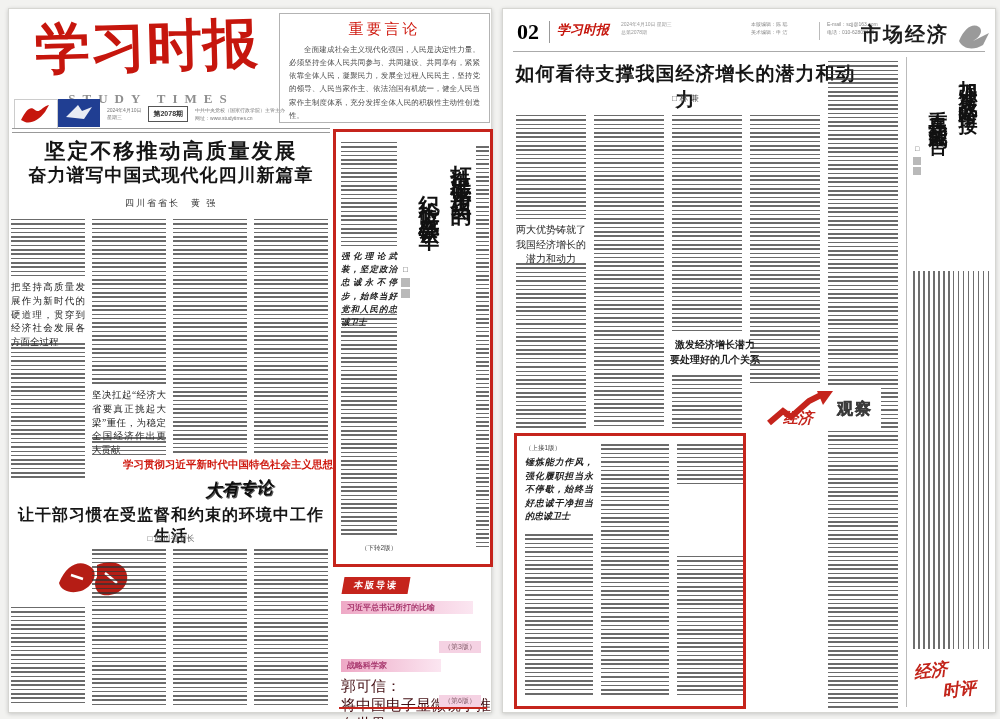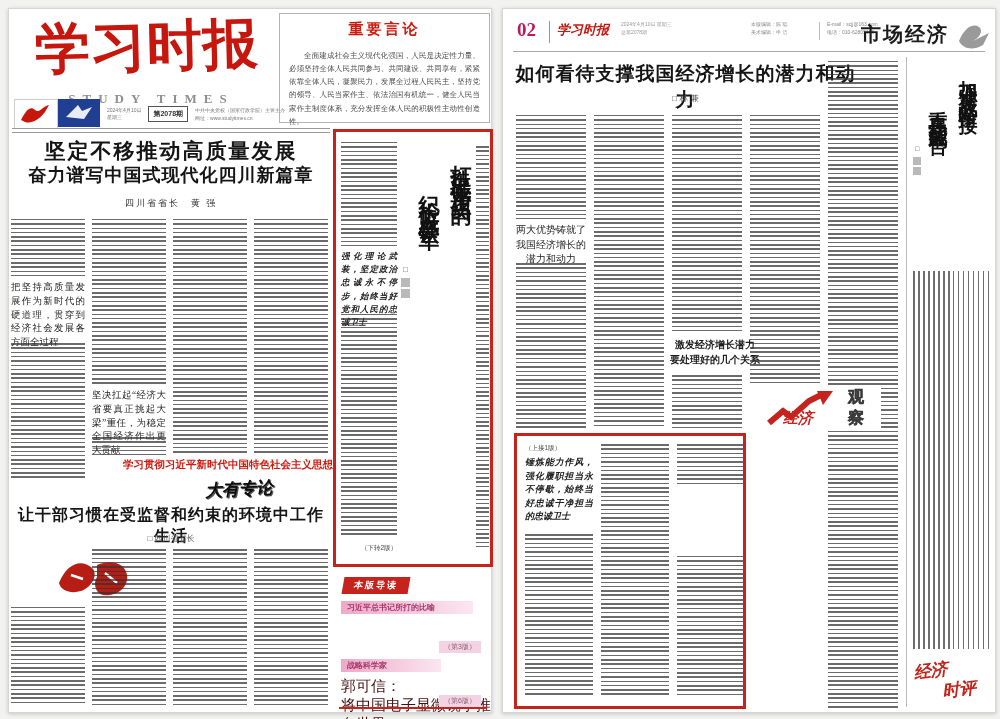--- a/index.html
+++ b/index.html
@@ -48,22 +48,22 @@
       </span>
       <span style="border:1px solid #555;font-size:7px;font-weight:bold;color:#333;padding:2px 4px;white-space:nowrap;">第2078期</span>
       <span style="font-size:5px;color:#777;line-height:1.6;">
         <span>中共中央党校（国家行政学院）主管主办</span><br>
         <span>网址：www.studytimes.cn</span>
       </span>
     </div>
     <div class="abs" style="left:3px;top:119px;width:318px;height:3px;border-top:1px solid #999;border-bottom:1px solid #999;"></div>
 
     <div class="abs" style="left:270px;top:4px;width:211px;height:110px;border:1px solid #b3b3b3;box-sizing:border-box;padding:6px 9px;">
-      <div class="serif" style="text-align:center;color:#cf1a10;font-size:15px;font-weight:700;letter-spacing:3px;">重要言论</div>
-      <div class="serif" style="margin-top:10px;font-size:7.5px;line-height:1.75;color:#4a4a4a;text-align:justify;text-indent:2em;">全面建成社会主义现代化强国，人民是决定性力量。必须坚持全体人民共同参与、共同建设、共同享有，紧紧依靠全体人民，凝聚民力，发展全过程人民民主，坚持党的领导、人民当家作主、依法治国有机统一，健全人民当家作主制度体系，充分发挥全体人民的积极性主动性创造性。</div>
+      <div class="serif" style="text-align:center;color:#cf1a10;font-size:15px;font-weight:400;letter-spacing:3px;">重要言论</div>
+      <div class="serif" style="margin-top:4px;font-size:7.5px;line-height:1.75;color:#4a4a4a;text-align:justify;text-indent:2em;">全面建成社会主义现代化强国，人民是决定性力量。必须坚持全体人民共同参与、共同建设、共同享有，紧紧依靠全体人民，凝聚民力，发展全过程人民民主，坚持党的领导、人民当家作主、依法治国有机统一，健全人民当家作主制度体系，充分发挥全体人民的积极性主动性创造性。</div>
     </div>
 
     <div class="abs serif hl" style="left:2px;top:128px;width:320px;font-size:21px;letter-spacing:2px;">坚定不移推动高质量发展</div>
     <div class="abs serif hl" style="left:2px;top:154px;width:320px;font-size:18px;letter-spacing:1px;">奋力谱写中国式现代化四川新篇章</div>
     <div class="abs serif" style="left:2px;top:188px;width:320px;text-align:center;font-size:9px;color:#333;letter-spacing:2px;">四川省省长　黄 强</div>
 
     <div class="abs tx" style="left:2px;top:210px;width:74px;height:60px;"></div>
     <div class="abs serif sub" style="left:2px;top:272px;width:74px;font-size:9.5px;">把坚持高质量发展作为新时代的硬道理，贯穿到经济社会发展各方面全过程</div>
     <div class="abs tx" style="left:2px;top:334px;width:74px;height:136px;"></div>
 
@@ -120,21 +120,21 @@
         <span>郭可信：</span><br>
         <span>将中国电子显微镜学推向世界</span>
       </div>
       <div class="gref" style="position:absolute;right:12px;top:124px;">（第6版）</div>
       <div style="position:absolute;left:6px;top:136px;width:148px;height:2px;background:#c5241c;"></div>
     </div>
   </div>
 
   <div class="page" style="left:502px;top:8px;width:492px;height:703px;">
 
-    <div class="abs serif" style="left:14px;top:10px;font-size:19px;font-weight:bold;color:#be185d;">02</div>
+    <div class="abs serif" style="left:14px;top:10px;font-size:22px;font-weight:bold;color:#000000;">02</div>
     <div class="abs" style="left:46px;top:12px;width:1px;height:22px;background:#999;"></div>
     <div class="abs serif" style="left:54px;top:12px;font-size:13px;font-weight:900;font-style:italic;color:#c6160d;">学习时报</div>
     <div class="abs" style="left:118px;top:11px;font-size:5px;color:#999;line-height:1.6;">
       <span>2024年4月10日 星期三</span><br>
       <span>总第2078期</span>
     </div>
     <div class="abs" style="left:248px;top:11px;font-size:5px;color:#888;line-height:1.6;">
       <span>本版编辑：陈 聪</span><br>
       <span>美术编辑：申 洁</span>
     </div>
@@ -171,21 +171,21 @@
     <div class="abs tx" style="left:325px;top:52px;width:70px;height:648px;"></div>
 
     <div class="abs" style="left:262px;top:378px;width:116px;height:44px;background:#fff;">
       <span style="position:absolute;left:0;top:2px;">
         <svg width="70" height="40" viewBox="0 0 70 40">
           <path d="M4 34 L18 22 L26 28 L44 12 L56 6" stroke="#c5241c" stroke-width="6" fill="none"></path>
           <path d="M52 2 L68 2 L58 16 Z" fill="#c5241c"></path>
         </svg>
       </span>
       <span class="serif" style="position:absolute;left:18px;top:22px;font-size:15px;font-weight:900;font-style:italic;color:#c5241c;">经济</span>
-      <span class="serif" style="position:absolute;left:72px;top:0;font-size:16px;font-weight:900;color:#3a3a3a;letter-spacing:2px;margin-left:11px;-webkit-text-stroke:.5px #3a3a3a;">观察</span>
+      <span class="serif" style="position:absolute;left:72px;top:12px;font-size:16px;font-weight:900;color:#3a3a3a;letter-spacing:2px;-webkit-text-stroke:.5px #3a3a3a;">观察</span>
     </div>
 
     <div class="abs redbox" style="left:11px;top:424px;width:232px;height:276px;box-sizing:border-box;">
       <div class="abs" style="left:8px;top:8px;width:68px;font-size:6.5px;color:#444;">（上接1版）</div>
       <div class="abs serif" style="left:8px;top:20px;width:68px;font-size:9px;font-weight:bold;font-style:italic;color:#222;line-height:1.5;text-align:justify;">锤炼能力作风，强化履职担当永不停歇，始终当好忠诚干净担当的忠诚卫士</div>
       <div class="abs tx" style="left:8px;top:98px;width:68px;height:162px;"></div>
 
       <div class="abs tx" style="left:84px;top:8px;width:68px;height:252px;"></div>
 
       <div class="abs tx" style="left:160px;top:8px;width:66px;height:40px;"></div>

